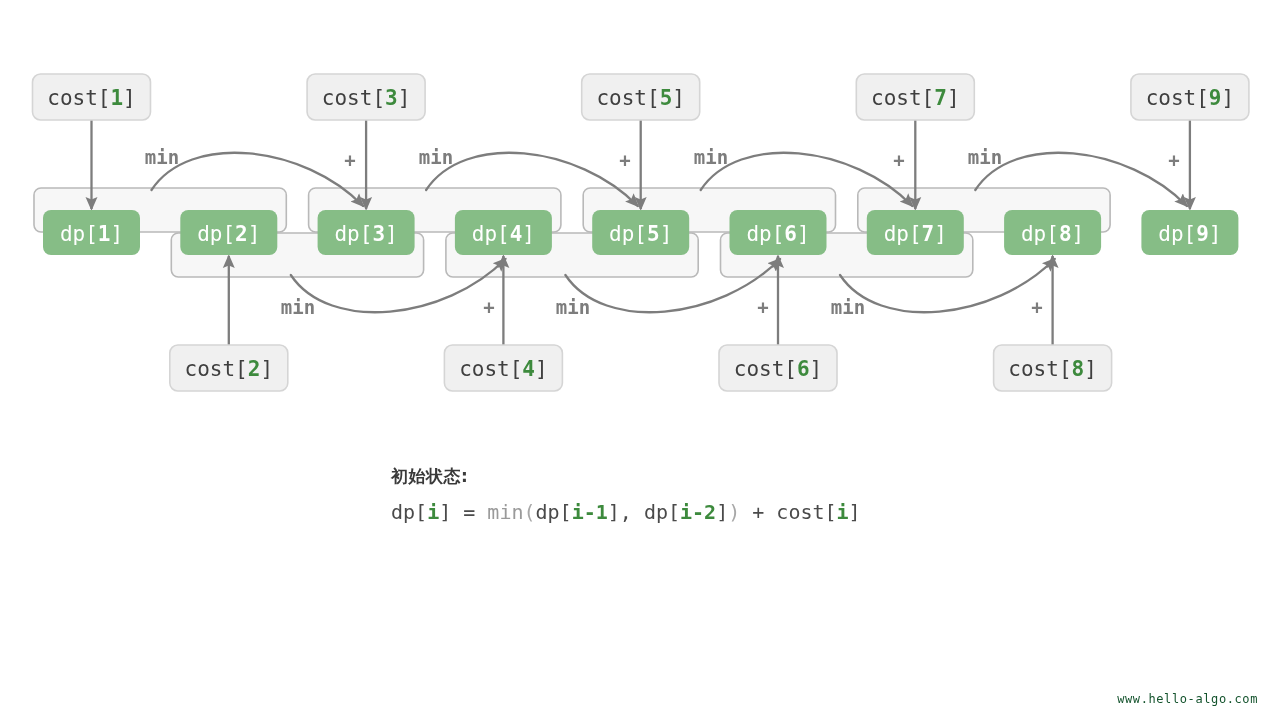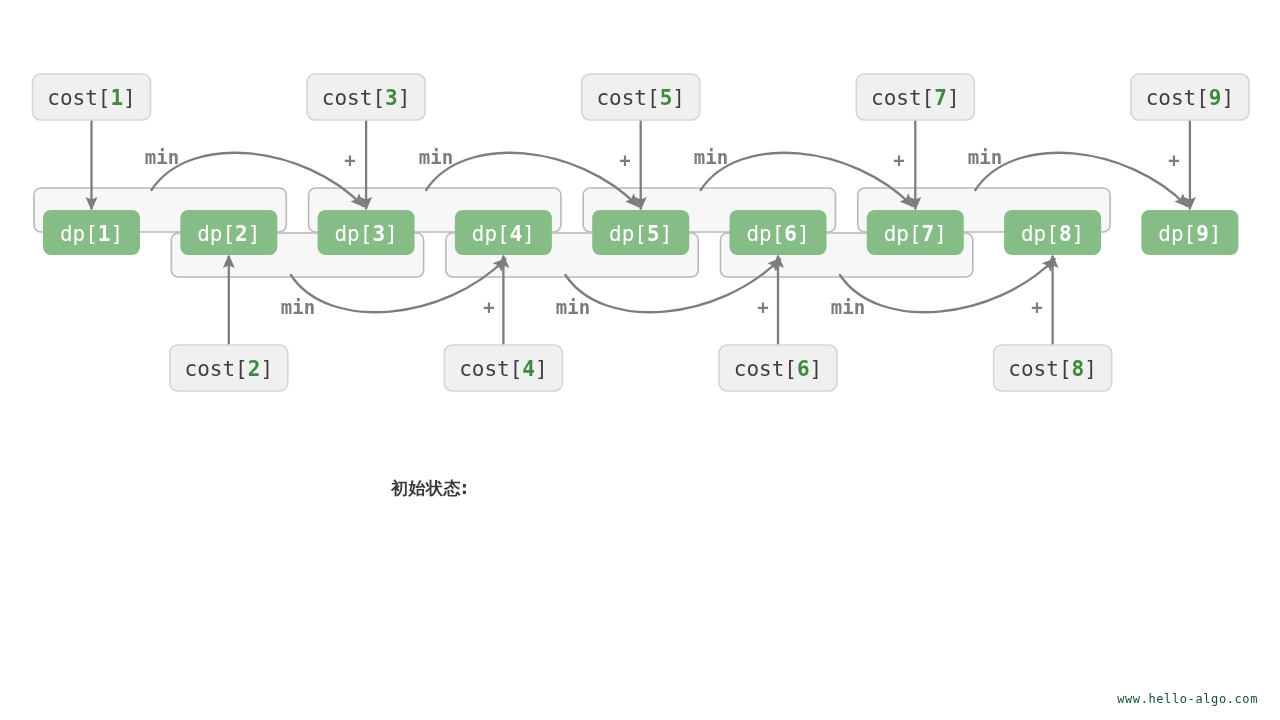--- a/index.html
+++ b/index.html
@@ -32,21 +32,21 @@
   }
 
   .formula-block{
     position:absolute;
     left:391px;top:465px;
     width:700px;
   }
   .f-head{
     font-family:"DejaVu Sans","Liberation Sans",sans-serif;
     font-size:17px;font-weight:bold;color:#3a3a3a;
-    margin:12px 0 12px 0;letter-spacing:.5px;
+    margin:0 0 12px 0;letter-spacing:.5px;
   }
   .f-line{
     font-family:"DejaVu Sans Mono","Liberation Mono",monospace;
     font-size:20px;color:#4a4a4a;
     margin:0 0 28px 0;white-space:pre;
   }
   .f-line.last{margin-bottom:0;}
   .g{color:#3d8a3d;font-weight:bold;}
   .dim{color:#9a9a9a;}
   .paren{color:#a8a8a8;}
@@ -155,16 +155,17 @@
         <text x="489" y="307" class="op-label">+</text>
         <text x="573" y="307" class="op-label">min</text>
         <text x="763" y="307" class="op-label">+</text>
         <text x="848" y="307" class="op-label">min</text>
         <text x="1037" y="307" class="op-label">+</text>
       </g>
   </svg>
 
   <div class="formula-block">
     <p class="f-head">初始状态:</p>
+    <p class="f-line last"><span>dp[</span><span class="g">i</span><span>] = </span><span class="dim">min</span><span class="paren">(</span><span>dp[</span><span class="g">i-1</span><span>], dp[</span><span class="g">i-2</span><span>]</span><span class="paren">)</span><span> + cost[</span><span class="g">i</span><span>]</span></p>
   </div>
 
   <div class="watermark">www.hello-algo.com</div>
 </div>
 
 </body></html>

